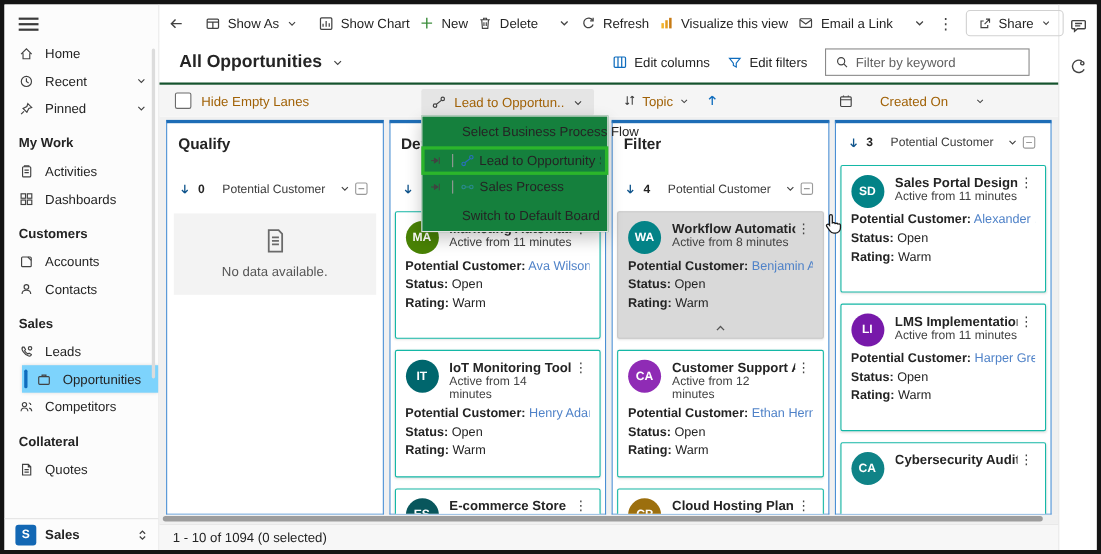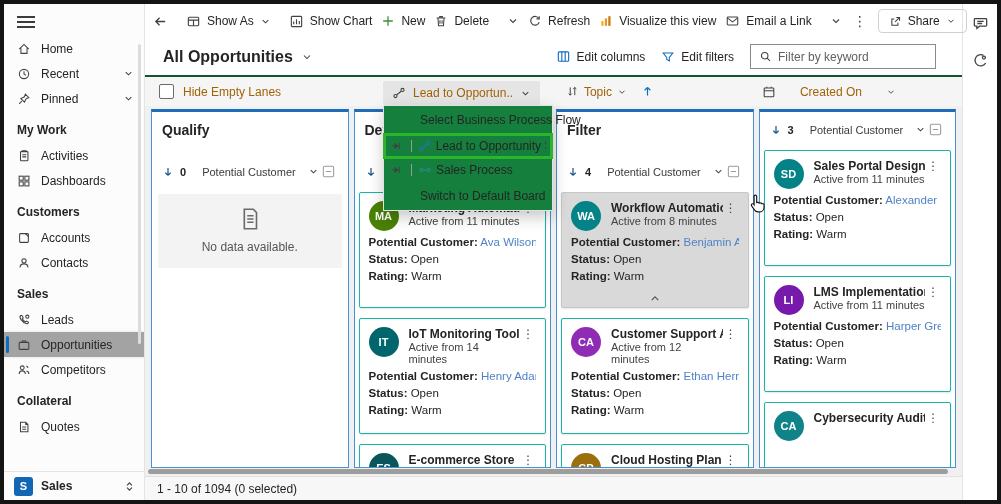--- a/index.html
+++ b/index.html
@@ -6,21 +6,21 @@
   body { font-family: "Liberation Sans", sans-serif; background:#fff; }
   .frame { width:1001px; height:504px; border:4px solid #141414; background:#fff; overflow:hidden; position:relative; }
   .app { display:flex; height:100%; }
 
   
   .sidebar { width:141px; background:#fcfcfc; border-right:1px solid #e4e4e4; display:flex; flex-direction:column; position:relative; flex:none; }
   .hamburger { width:18px; height:12px; margin:12px 0 4px 13px; display:flex; flex-direction:column; justify-content:space-between; cursor:pointer; }
   .hamburger i { display:block; height:2px; background:#3b3b3b; }
   .side-nav { flex:1; overflow:hidden; padding-top:4px; }
   .side-item { display:flex; align-items:center; height:25px; padding-left:13px; gap:10px; font-size:12px; color:#242424; position:relative; cursor:pointer; }
-  .side-item.active { background:#a3a3a3; box-shadow:0 0 3px rgba(0,0,0,.12); }
+  .side-item.active { background:#7dd3fc; box-shadow:0 0 3px rgba(0,0,0,.12);margin-left:16px; }
   .side-item.active::before { content:""; position:absolute; left:2px; top:4px; bottom:4px; width:3px; background:#0f6cbd; border-radius:2px; }
   .side-chev { margin-left:auto; margin-right:10px; display:flex; }
   .side-group-header { font-size:12px; font-weight:bold; color:#242424; padding:12px 0 6px 13px; }
   .side-scrollbar { position:absolute; right:3px; top:40px; width:3px; height:300px; background:#dcdcdc; border-radius:2px; }
   .side-bottom { border-top:1px solid #e4e4e4; height:29px; display:flex; align-items:center; padding:0 8px 0 10px; gap:8px; }
   .area-badge { width:19px; height:19px; background:#1267b4; color:#fff; font-size:11px; font-weight:bold; border-radius:3px; display:flex; align-items:center; justify-content:center; }
   .area-label { font-size:12px; font-weight:bold; color:#242424; }
   .area-switch { margin-left:auto; display:flex; cursor:pointer; }
 
   

